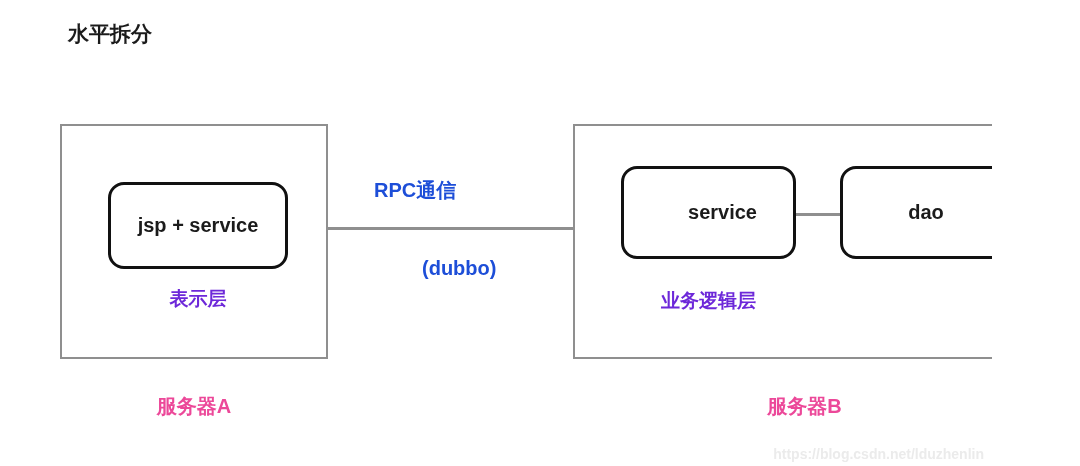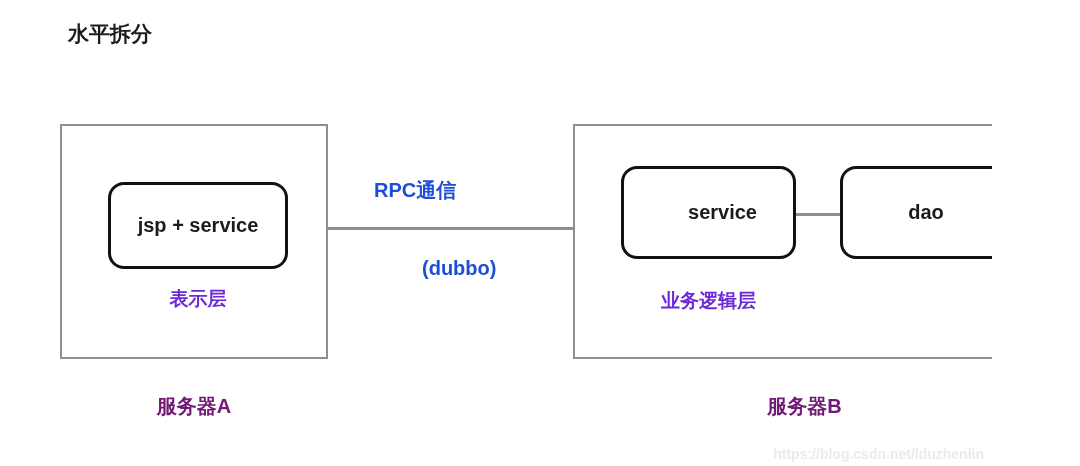--- a/index.html
+++ b/index.html
@@ -147,21 +147,21 @@
     left: 374px;
     top: 255px;
     margin-left: 48px;
   }
 
   
   .server-caption {
     position: absolute;
     font-size: 20px;
     line-height: 27px;
-    color: #701a75;
+    color: #ec4899;
     white-space: nowrap;
     text-align: center;
   }
   #server-caption-a {
     left: 60px;
     top: 393px;
     width: 268px;
   }
   #server-caption-b {
     left: 573px;

